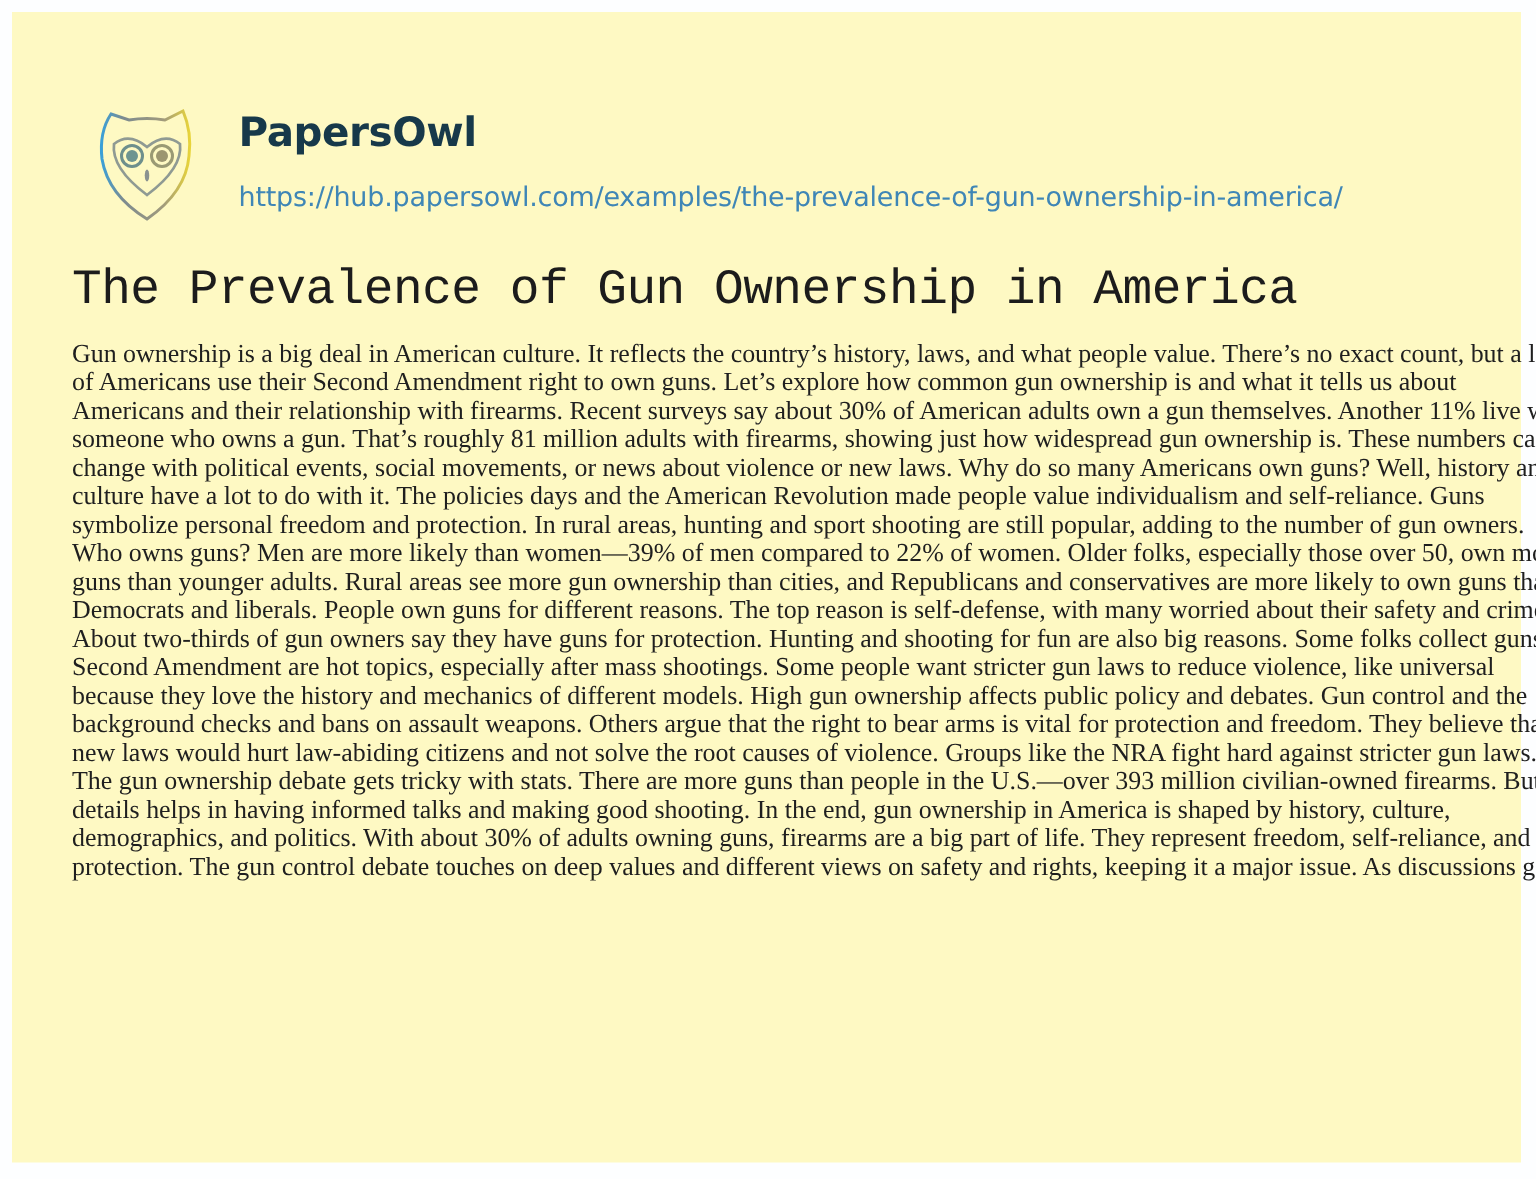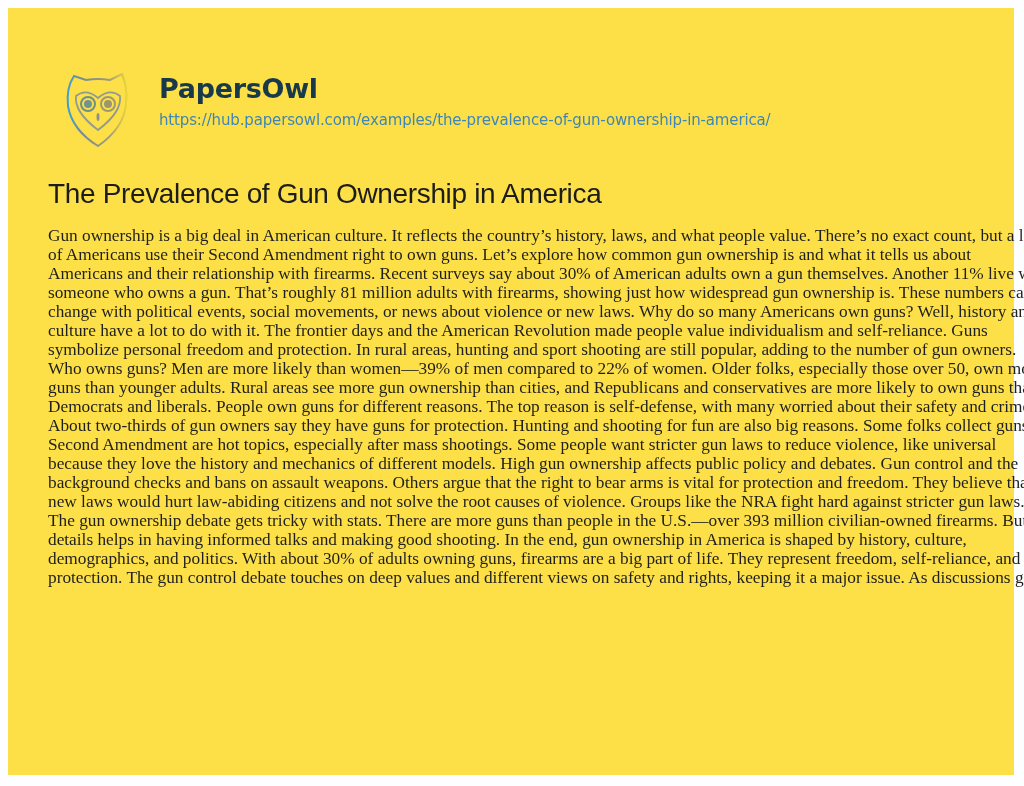--- a/index.html
+++ b/index.html
@@ -9,21 +9,21 @@
       height: 786px;
       background: #fdfeff;
       overflow: hidden;
     }
     .page {
       position: absolute;
       left: 8px;
       top: 8px;
       width: 1006px;
       height: 767px;
-      background: #fde047;
+      background: #fef9c3;
     }
     .brand {
       position: absolute;
       left: 44px;
       top: 62px;
       height: 100px;
       display: flex;
       align-items: flex-start;
     }
     .logo {
@@ -42,32 +42,32 @@
     .brand-name {
       font-family: "DejaVu Sans", sans-serif;
       font-weight: bold;
       font-size: 27px;
       color: #17394a;
       letter-spacing: -0.3px;
       line-height: 32px;
     }
     .brand-url {
       font-family: "DejaVu Sans", sans-serif;
-      font-size: 15px;
+      font-size: 18px;
       color: #3f86b6;
-      margin-top: 6px;
+      margin-top: 18px;
       line-height: 18px;
       letter-spacing: -0.15px;
     }
     .title {
       position: absolute;
       left: 40px;
       top: 167px;
-      font-family: Liberation Sans, sans-serif;
-      font-size: 28px;
+      font-family: Liberation Mono, monospace;
+      font-size: 33px;
       color: #1c1c1c;
       line-height: 38px;
       white-space: nowrap;
       letter-spacing: -0.35px;
     }
     .body-text {
       position: absolute;
       left: 40px;
       top: 218px;
       width: 960px;
@@ -110,21 +110,21 @@
   </div>
 
   <h1 class="title" style="margin:0;font-weight:normal;">The Prevalence of Gun Ownership in America</h1>
 
   <div class="body-text">
     <span class="body-line">Gun ownership is a big deal in American culture. It reflects the country’s history, laws, and what people value. There’s no exact count, but a lot</span>
     <span class="body-line">of Americans use their Second Amendment right to own guns. Let’s explore how common gun ownership is and what it tells us about</span>
     <span class="body-line">Americans and their relationship with firearms. Recent surveys say about 30% of American adults own a gun themselves. Another 11% live with</span>
     <span class="body-line">someone who owns a gun. That’s roughly 81 million adults with firearms, showing just how widespread gun ownership is. These numbers can</span>
     <span class="body-line">change with political events, social movements, or news about violence or new laws. Why do so many Americans own guns? Well, history and</span>
-    <span class="body-line">culture have a lot to do with it. The frontier days and the American Revolution made people value individualism and self-reliance. Guns</span>
+    <span class="body-line">culture have a lot to do with it. The policies days and the American Revolution made people value individualism and self-reliance. Guns</span>
     <span class="body-line">symbolize personal freedom and protection. In rural areas, hunting and sport shooting are still popular, adding to the number of gun owners.</span>
     <span class="body-line">Who owns guns? Men are more likely than women—39% of men compared to 22% of women. Older folks, especially those over 50, own more</span>
     <span class="body-line">guns than younger adults. Rural areas see more gun ownership than cities, and Republicans and conservatives are more likely to own guns than</span>
     <span class="body-line">Democrats and liberals. People own guns for different reasons. The top reason is self-defense, with many worried about their safety and crime.</span>
     <span class="body-line">About two-thirds of gun owners say they have guns for protection. Hunting and shooting for fun are also big reasons. Some folks collect guns</span>
     <span class="body-line">Second Amendment are hot topics, especially after mass shootings. Some people want stricter gun laws to reduce violence, like universal</span>
     <span class="body-line">because they love the history and mechanics of different models. High gun ownership affects public policy and debates. Gun control and the</span>
     <span class="body-line">background checks and bans on assault weapons. Others argue that the right to bear arms is vital for protection and freedom. They believe that</span>
     <span class="body-line">new laws would hurt law-abiding citizens and not solve the root causes of violence. Groups like the NRA fight hard against stricter gun laws.</span>
     <span class="body-line">The gun ownership debate gets tricky with stats. There are more guns than people in the U.S.—over 393 million civilian-owned firearms. But</span>

